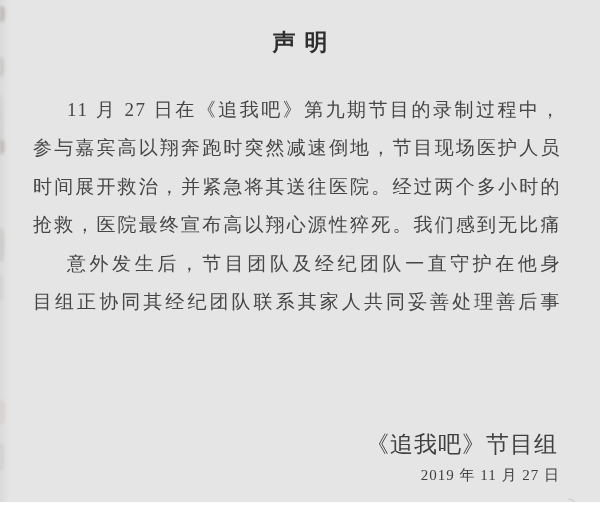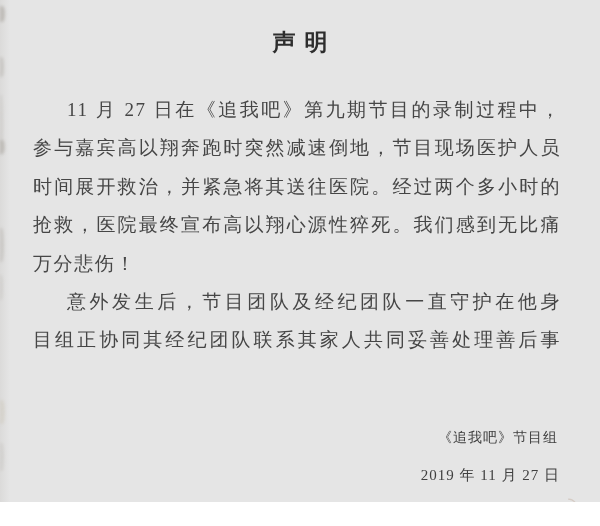--- a/index.html
+++ b/index.html
@@ -38,21 +38,21 @@
   }
   .line{
     height:38.4px;overflow:hidden;
     text-align:justify;text-align-last:justify;
     text-justify:inter-character;
   }
   .line.last{text-align-last:left;}
   .line.indent{text-indent:34px;}
   .signature{
     position:absolute;top:429px;right:42px;
-    font-size:14px;letter-spacing:1px;color:#404040;margin-left:48px;
+    font-size:23px;letter-spacing:1px;color:#404040;margin-left:48px;
   }
   .doc-date{
     position:absolute;top:466px;right:40px;
     font-size:15px;letter-spacing:1px;color:#404040;
   }
   .watermark{
     position:absolute;right:2px;top:497px;
     display:flex;align-items:center;gap:3px;
     pointer-events:none;
     flex-direction:column;
@@ -82,21 +82,20 @@
   <div class="smudge" style="top:400px;width:5px;height:24px;opacity:.20;background:#b8ab8e"></div>
   <div class="smudge" style="top:443px;width:4px;height:28px;opacity:.16"></div>
 
   <div class="doc-title">声明</div>
 
   <div class="doc-body">
     <div class="line indent">11 月 27 日在《追我吧》第九期节目的录制过程中，当期</div>
     <div class="line">参与嘉宾高以翔奔跑时突然减速倒地，节目现场医护人员第一</div>
     <div class="line">时间展开救治，并紧急将其送往医院。经过两个多小时的全力</div>
     <div class="line">抢救，医院最终宣布高以翔心源性猝死。我们感到无比痛心和</div>
-    <div class="line last">万分悲伤！</div>
     <div class="line indent">意外发生后，节目团队及经纪团队一直守护在他身边，节</div>
     <div class="line last">目组正协同其经纪团队联系其家人共同妥善处理善后事宜。</div>
   </div>
 
   <div class="signature">《追我吧》节目组</div>
   <div class="doc-date">2019 年 11 月 27 日</div>
 
   <div class="watermark">
     <span>
       <svg width="34" height="26" viewBox="0 0 34 26" fill="none">

